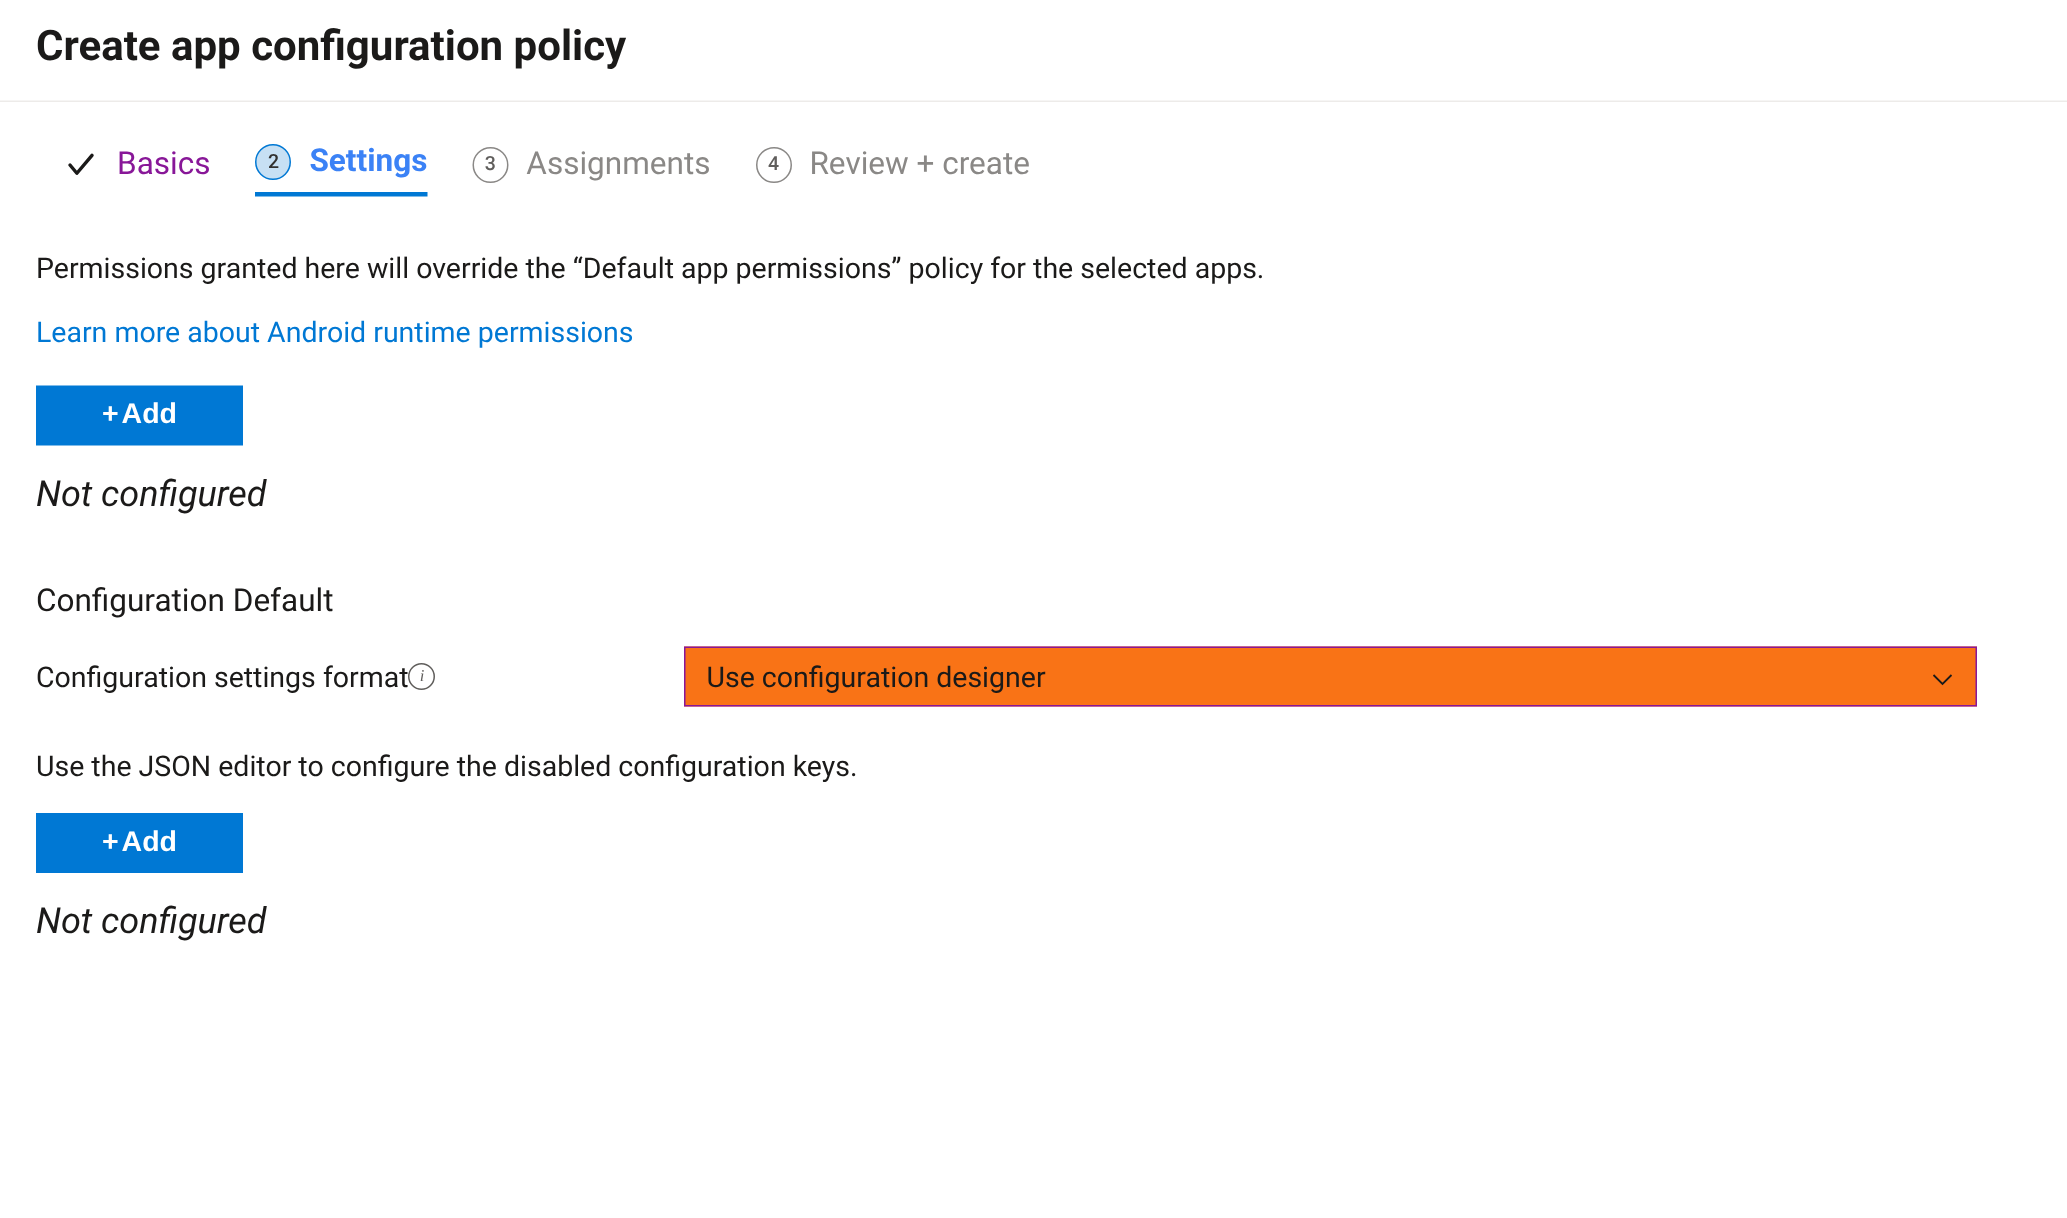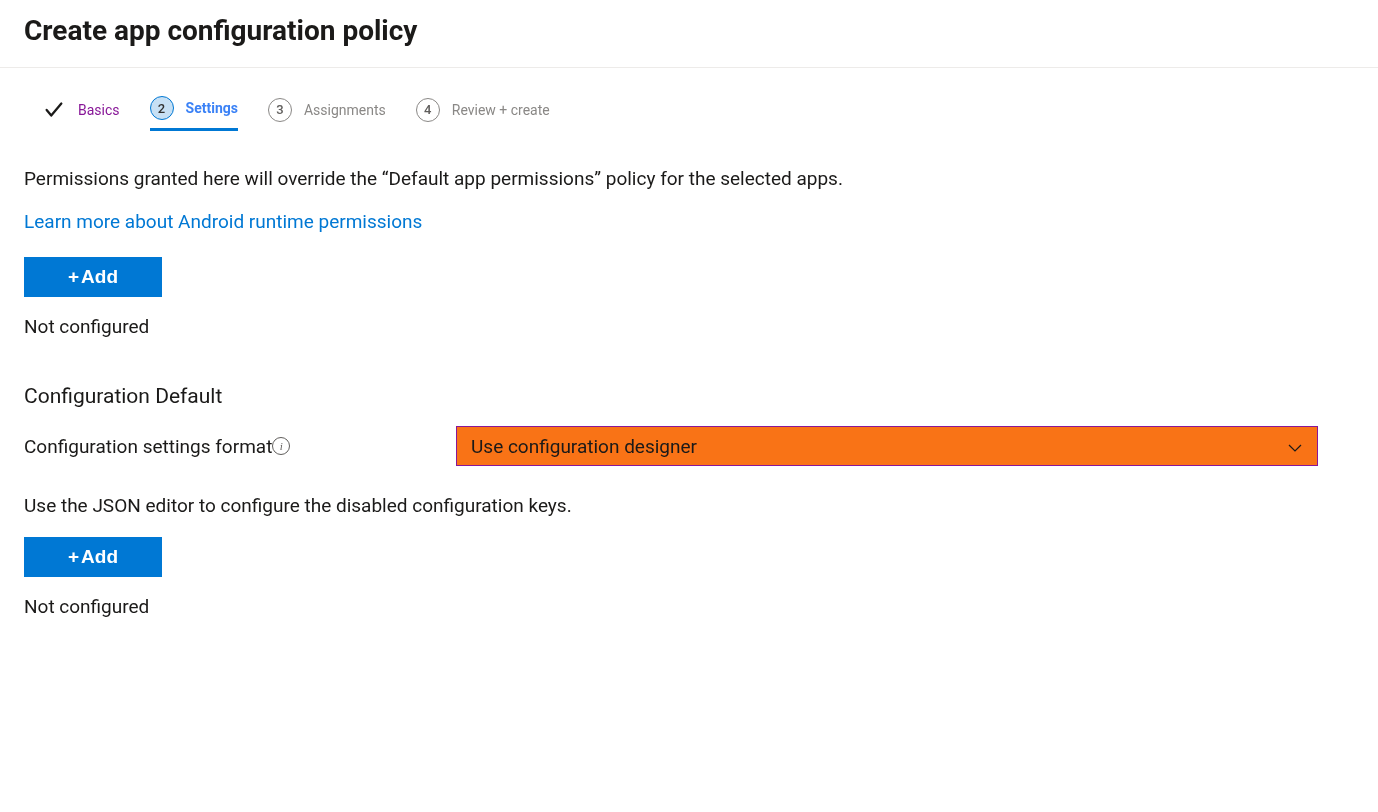--- a/index.html
+++ b/index.html
@@ -59,21 +59,21 @@
   }
   .step-check {
     width: 24px;
     height: 24px;
     display: flex;
     align-items: center;
     justify-content: center;
   }
   .step-check svg { width: 22px; height: 22px; }
   .step-label {
-    font-size: 14px;
+    font-size: 21px;
     font-weight: 400;
     color: #8a8886;
   }
   .wizard-step.completed .step-label {
     color: #881798;
   }
   .wizard-step.active .step-label {
     color: #3b82f6;
     font-weight: 700;
   }
@@ -106,24 +106,25 @@
     padding: 0 20px;
     font-size: 19px;
     font-weight: 700;
     cursor: pointer;
     display: inline-flex;
     align-items: center;
     justify-content: center;
   }
   .btn-primary .plus { margin-right: 2px; }
   .status-text {
-    font-size: 19px;
+    font-size: 24px;
     color: #1b1a19;
     margin-top: 18px;
     margin-bottom: 46px;
+    font-style: italic;
   }
   
   .field-row {
     display: flex;
     align-items: center;
     margin-bottom: 24px;
   }
   .field-label-wrap {
     display: flex;
     align-items: center;

